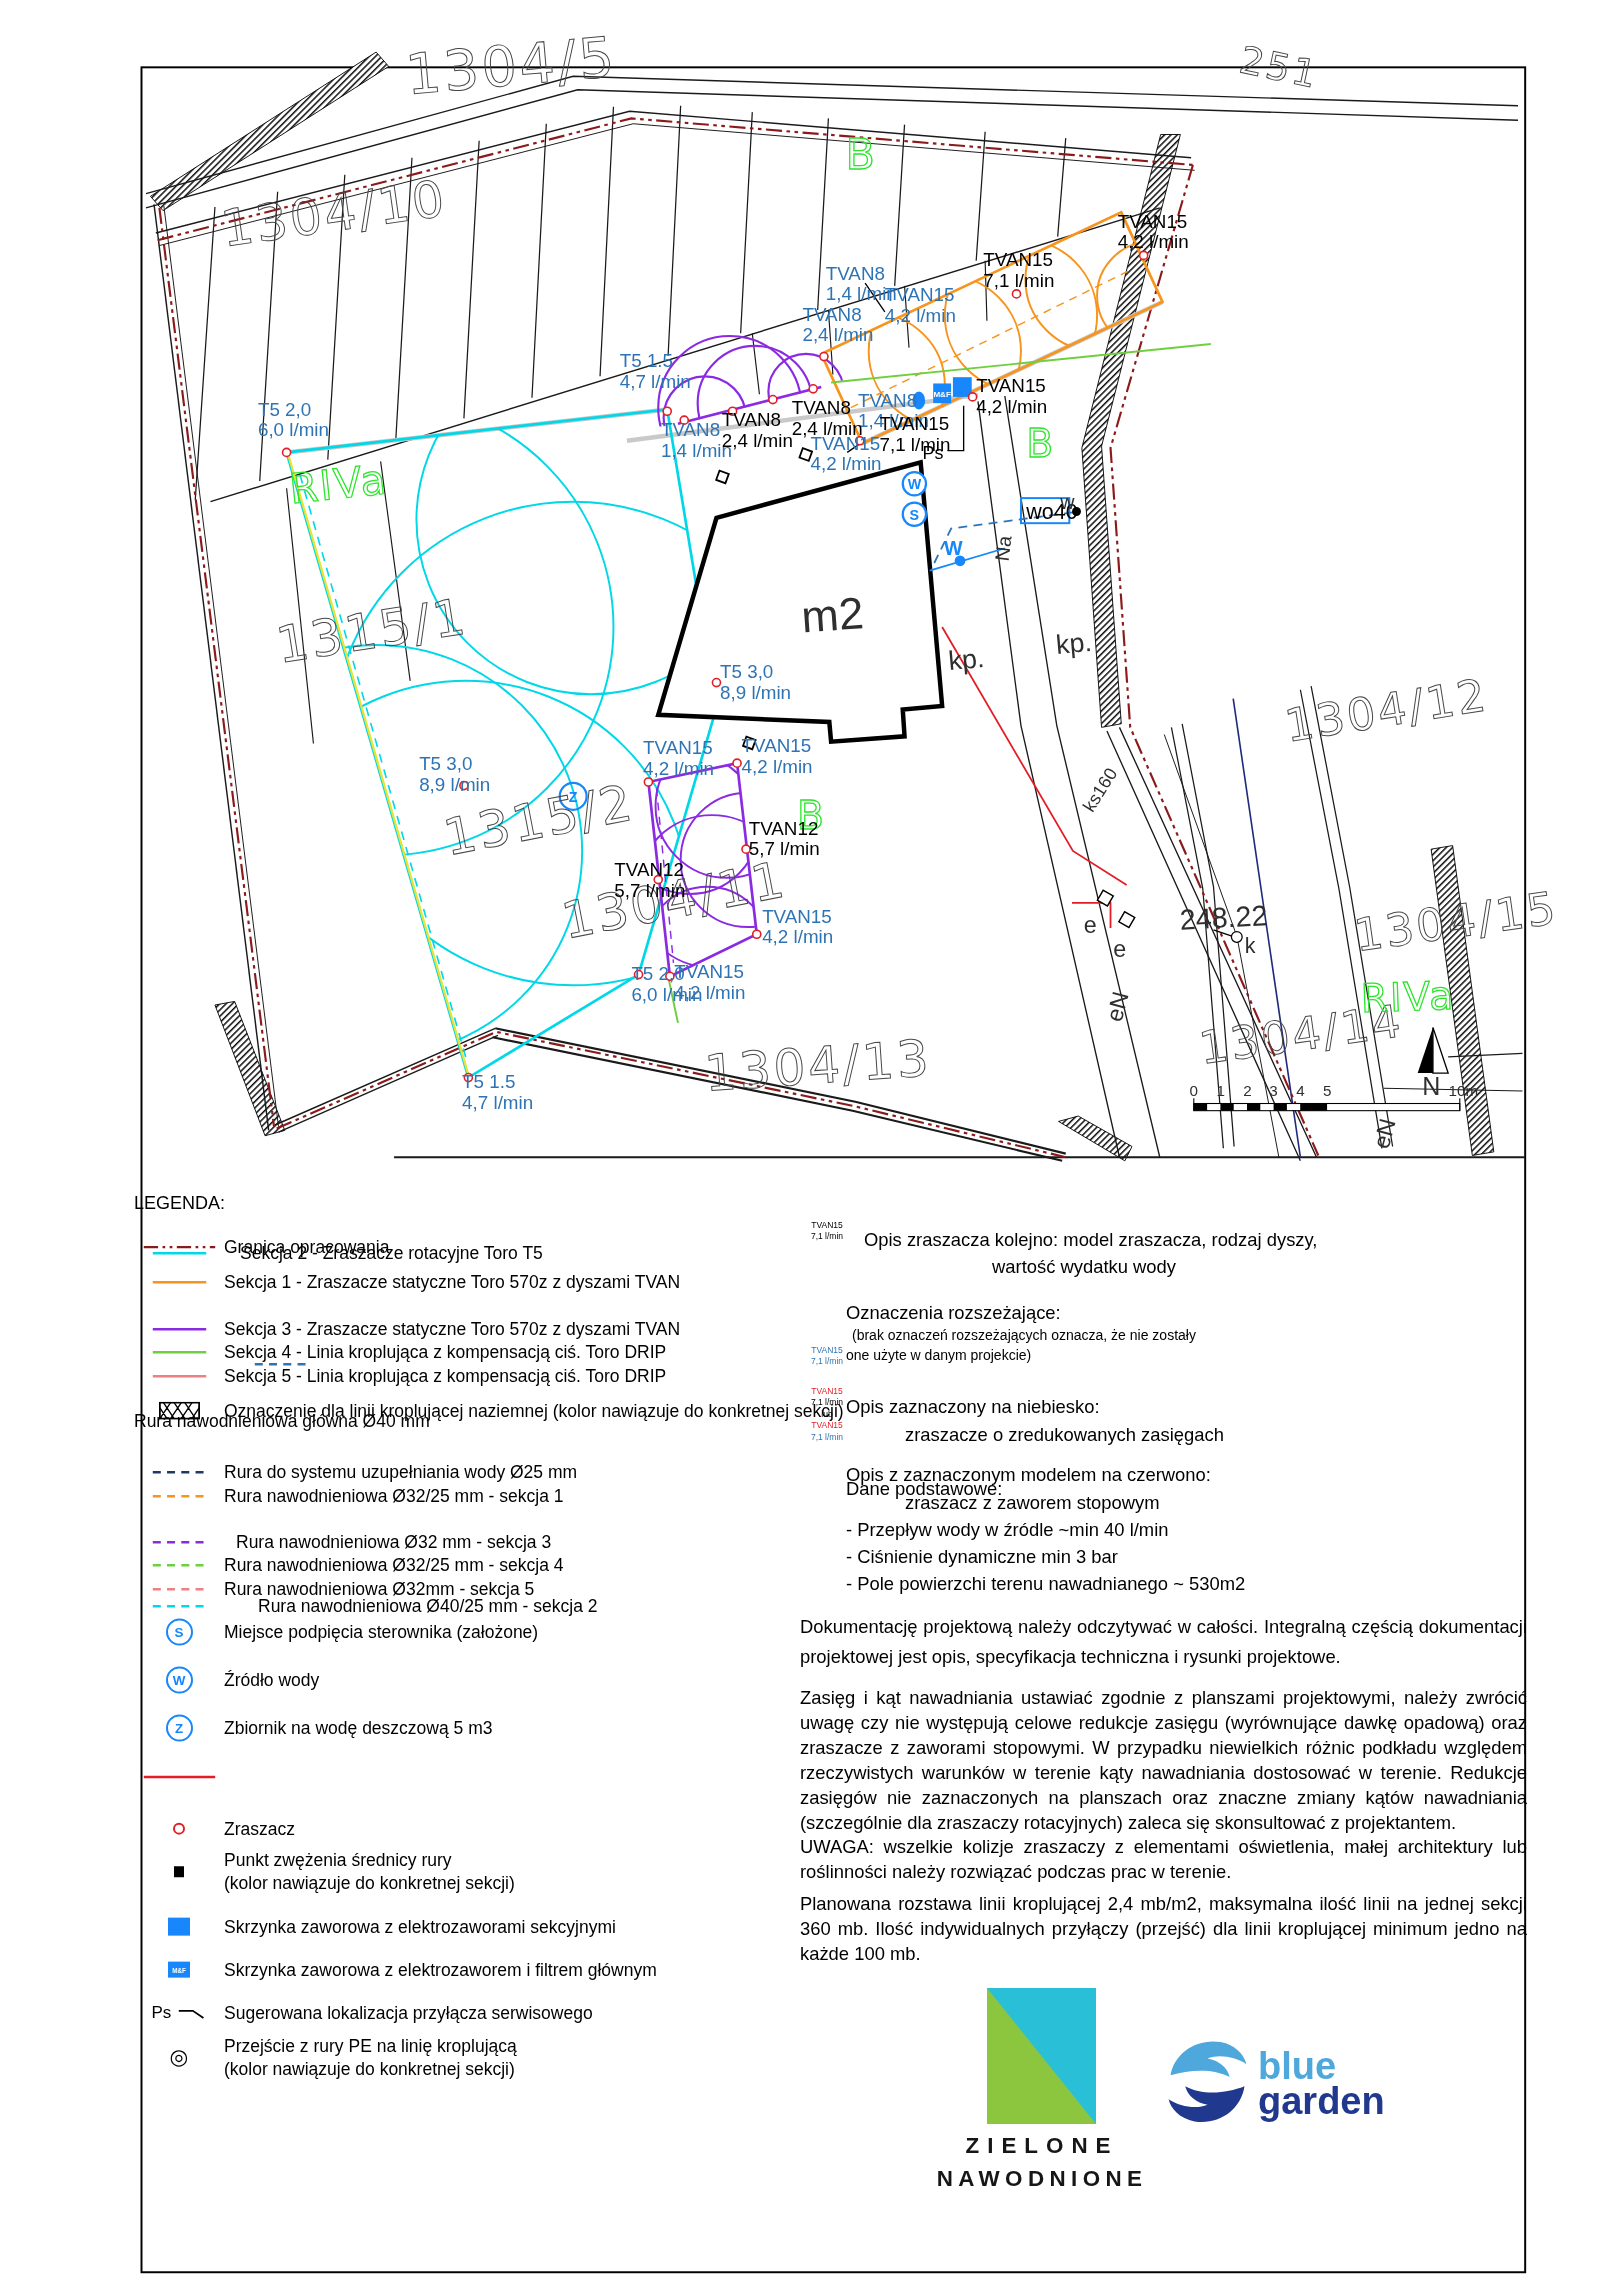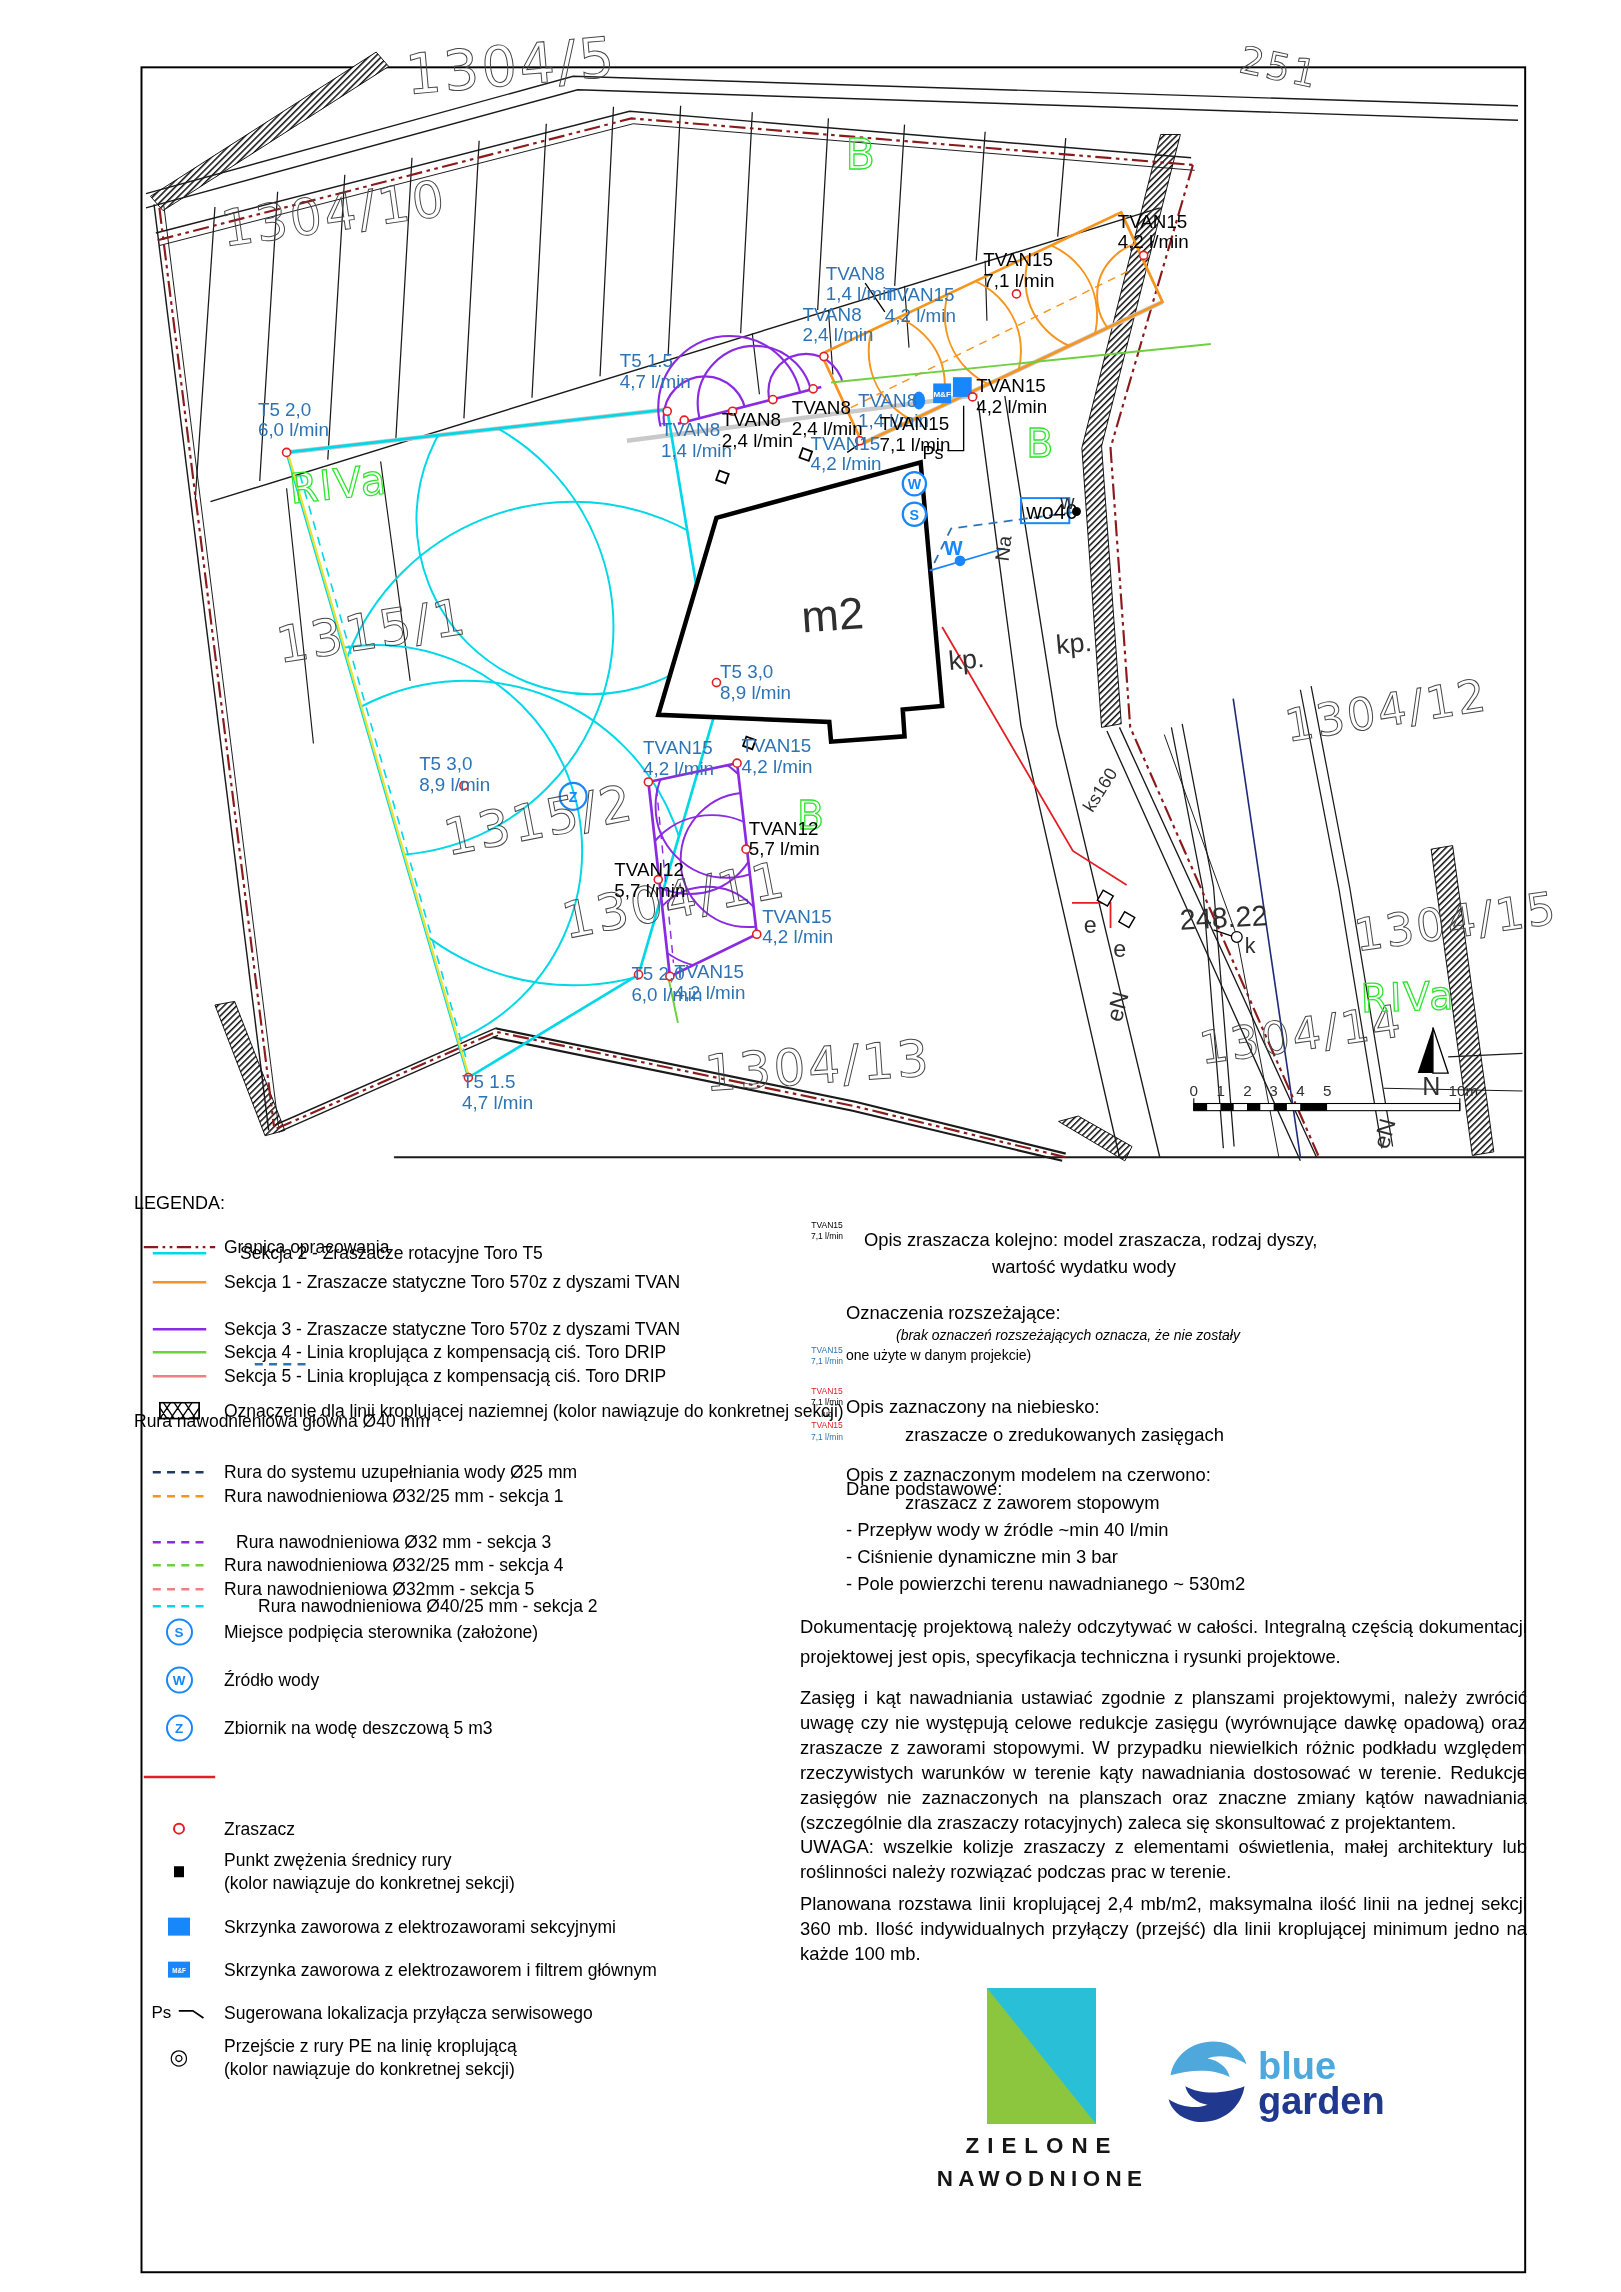--- a/index.html
+++ b/index.html
@@ -557,21 +557,21 @@
 
   <div>
     <div class="mini" style="left:800px;top:1220px;">
       <div class="mini-k">TVAN15</div>
       <div class="mini-k">7,1 l/min</div>
     </div>
     <div class="note n-reg" style="left:864px;top:1227px;">Opis zraszacza kolejno:  model zraszacza, rodzaj dyszy,</div>
     <div class="note n-reg" style="left:992px;top:1254px;">wartość wydatku wody</div>
 
     <div class="note n-reg" style="left:846px;top:1300px;">Oznaczenia rozszeżające:</div>
-    <div class="note" style="left:896px;top:1327px;font-size:14px;font-style:italic;">(brak oznaczeń rozszeżających oznacza, że nie zostały</div>
+    <div class="note" style="left:852px;top:1327px;font-size:14px;">(brak oznaczeń rozszeżających oznacza, że nie zostały</div>
     <div class="note" style="left:846px;top:1347px;font-size:14px;"> one użyte w danym projekcie)</div>
 
     <div class="mini" style="left:800px;top:1345px;">
       <div class="mini-b">TVAN15</div>
       <div class="mini-b">7,1 l/min</div>
     </div>
     <div class="note n-reg" style="left:846px;top:1394px;">Opis zaznaczony na niebiesko:</div>
     <div class="note n-reg" style="left:905px;top:1422px;">zraszacze o zredukowanych zasięgach</div>
 
     <div class="mini" style="left:800px;top:1386px;">

